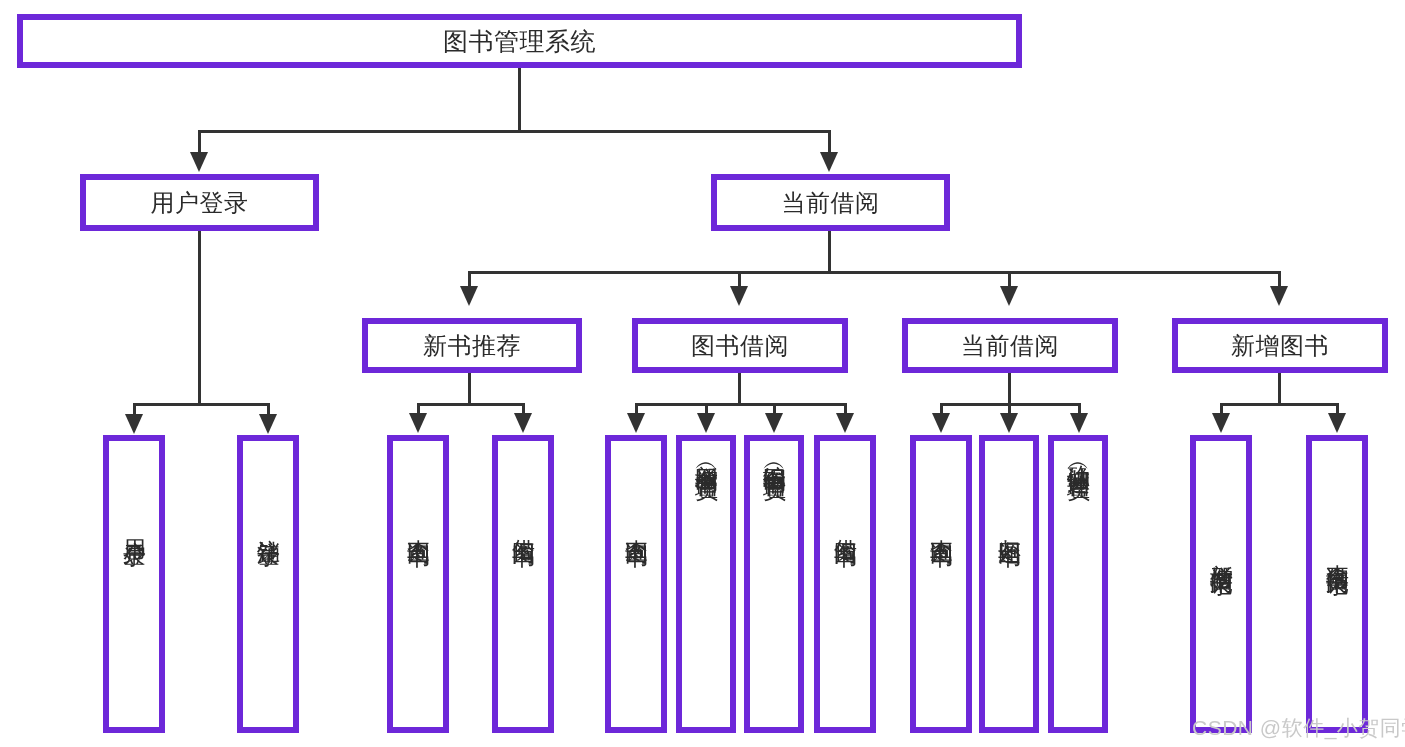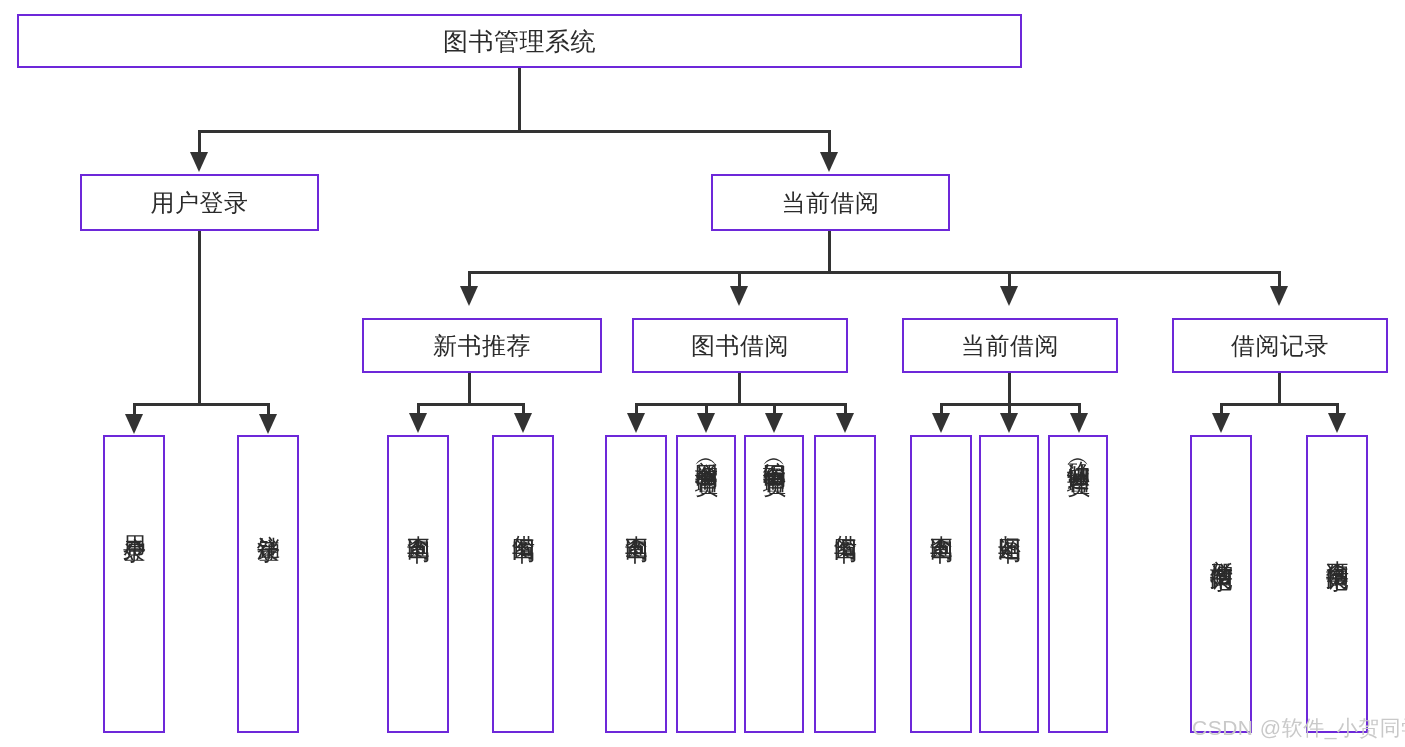--- a/index.html
+++ b/index.html
@@ -13,21 +13,21 @@
   #canvas {
     position: relative;
     width: 1405px;
     height: 747px;
     background: #ffffff;
     overflow: hidden;
   }
   .node {
     position: absolute;
     box-sizing: border-box;
-    border: 2px solid #6d28d9;
+    border: 6px solid #6d28d9;
     background: #ffffff;
     display: flex;
     align-items: center;
     justify-content: center;
     color: #2b2b2b;
   }
   .node .label {
     display: block;
     text-align: center;
     line-height: 1.22;
@@ -124,31 +124,31 @@
 
   <div class="line vline" style="left:468px; top:271px; width:3px; height:18px;"></div>
   <div class="arrow" style="left:460px; top:286px;"></div>
   <div class="line vline" style="left:738px; top:271px; width:3px; height:18px;"></div>
   <div class="arrow" style="left:730px; top:286px;"></div>
   <div class="line vline" style="left:1008px; top:271px; width:3px; height:18px;"></div>
   <div class="arrow" style="left:1000px; top:286px;"></div>
   <div class="line vline" style="left:1278px; top:271px; width:3px; height:18px;"></div>
   <div class="arrow" style="left:1270px; top:286px;"></div>
 
-  <div class="node horiz" style="left:362px; top:318px; width:240px; height:55px;">
+  <div class="node horiz" style="left:362px; top:318px; width:220px; height:55px;">
     <span class="label">新书推荐</span>
   </div>
   <div class="node horiz" style="left:632px; top:318px; width:216px; height:55px;">
     <span class="label">图书借阅</span>
   </div>
   <div class="node horiz" style="left:902px; top:318px; width:216px; height:55px;">
     <span class="label">当前借阅</span>
   </div>
   <div class="node horiz" style="left:1172px; top:318px; width:216px; height:55px;">
-    <span class="label">借阅记录</span>
+    <span class="label">新增图书</span>
   </div>
 
   <div class="line vline" style="left:468px; top:373px; width:3px; height:32px;"></div>
   <div class="line hline" style="left:417px; top:403px; width:108px; height:3px;"></div>
   <div class="line vline" style="left:417px; top:403px; width:3px; height:14px;"></div>
   <div class="arrow" style="left:409px; top:413px;"></div>
   <div class="line vline" style="left:522px; top:403px; width:3px; height:14px;"></div>
   <div class="arrow" style="left:514px; top:413px;"></div>
 
   <div class="line vline" style="left:738px; top:373px; width:3px; height:32px;"></div>

